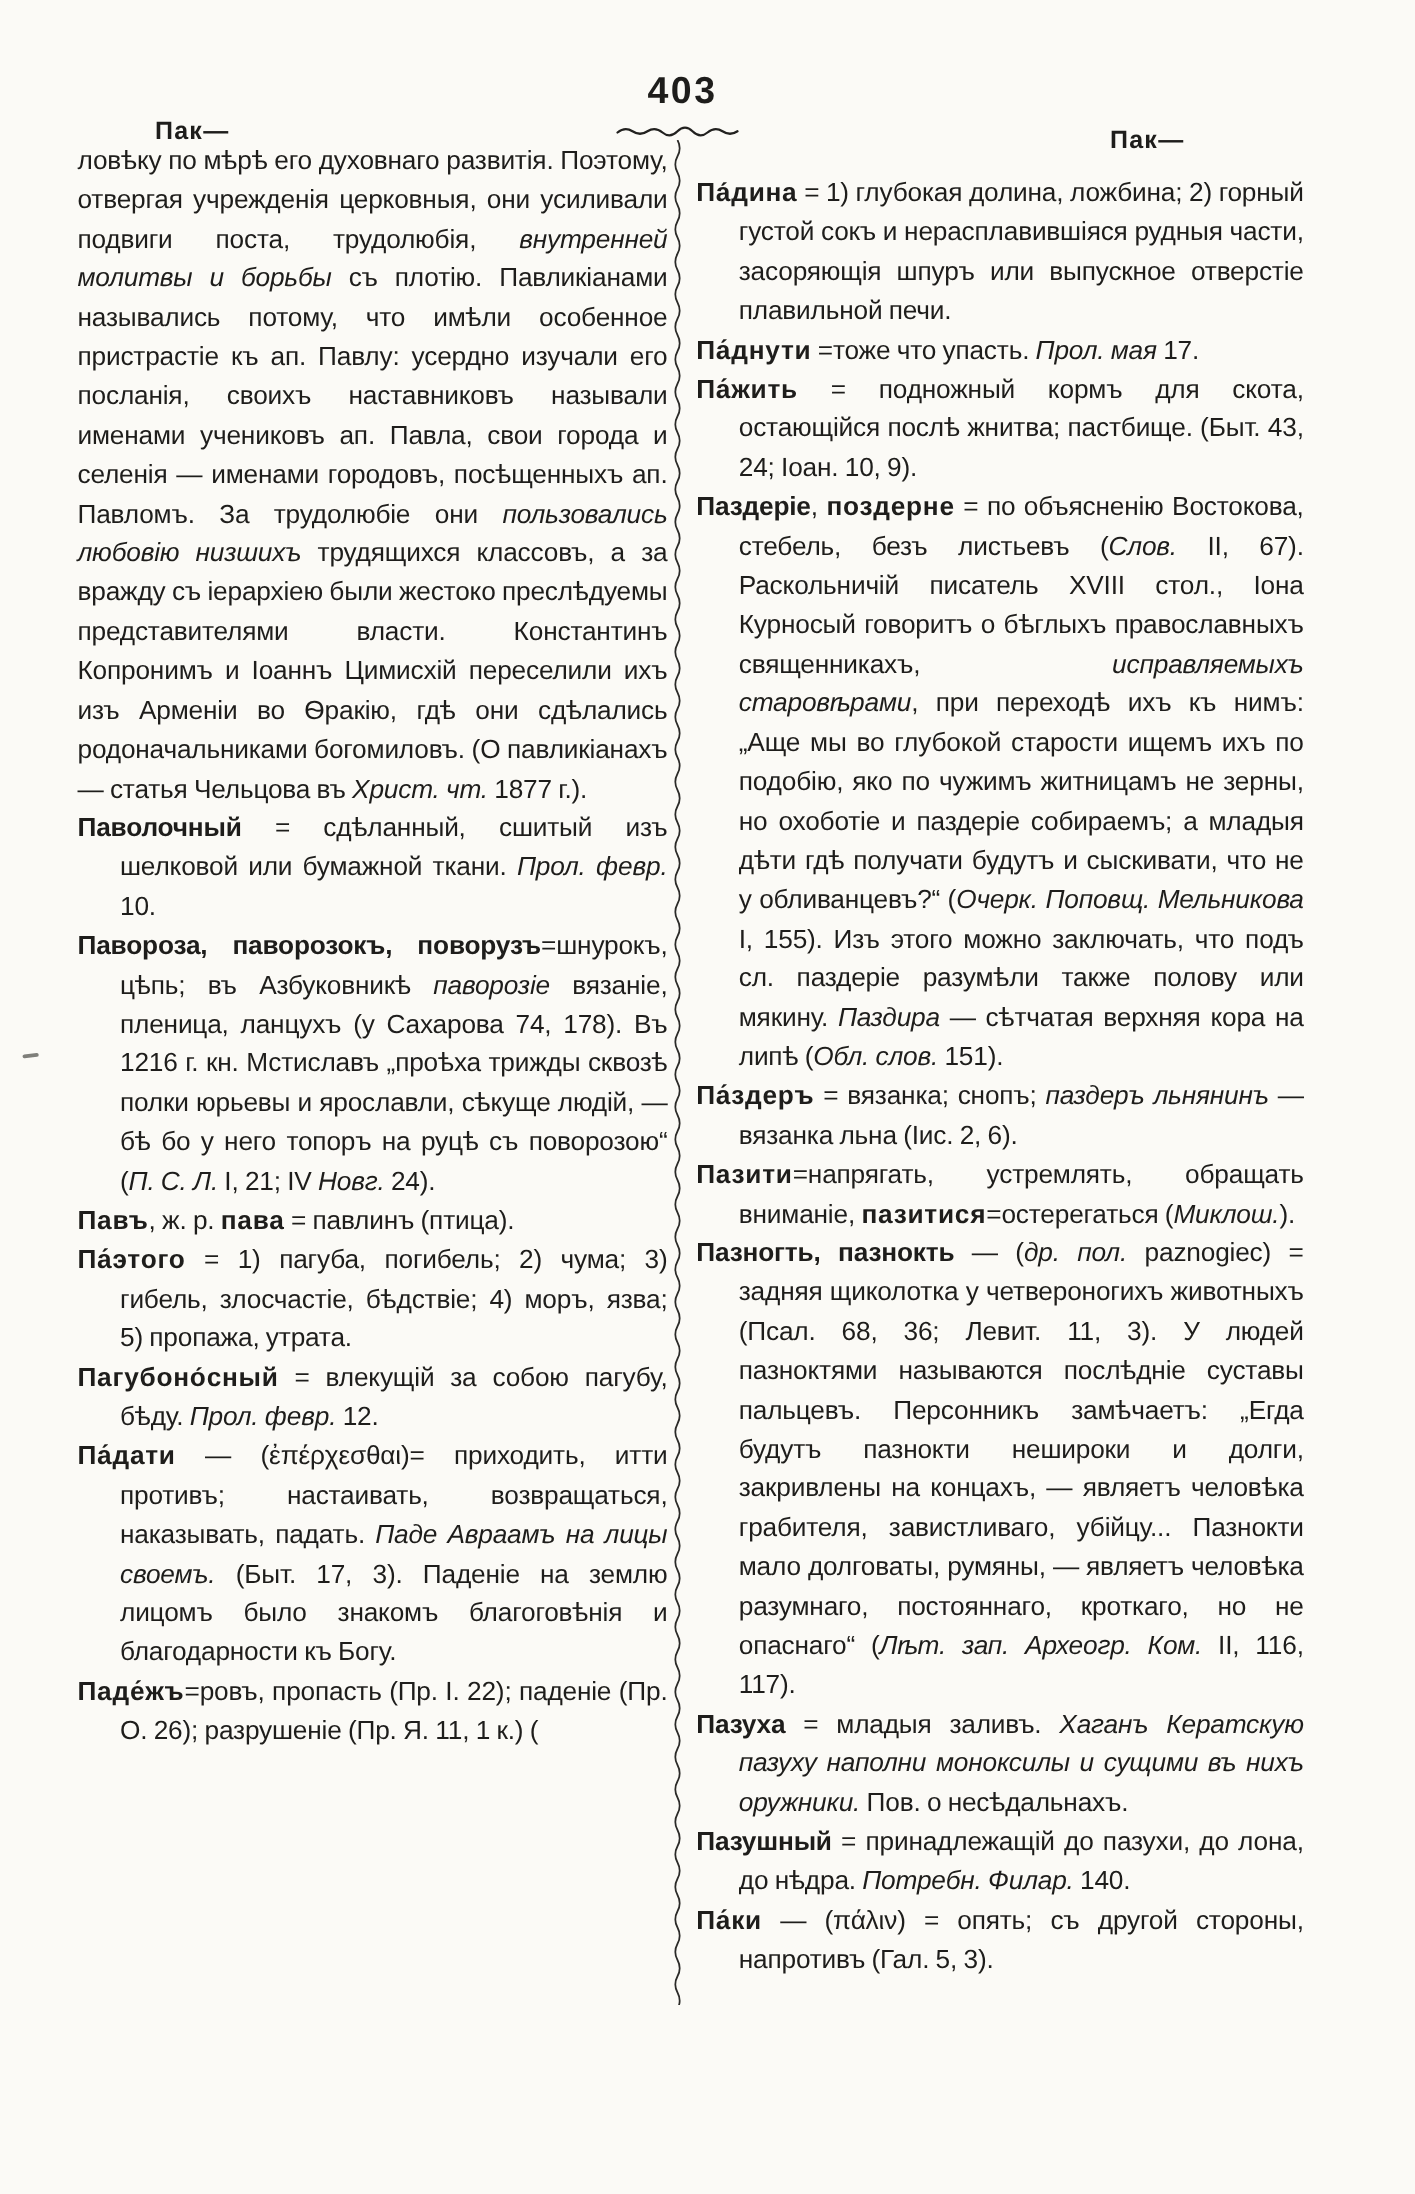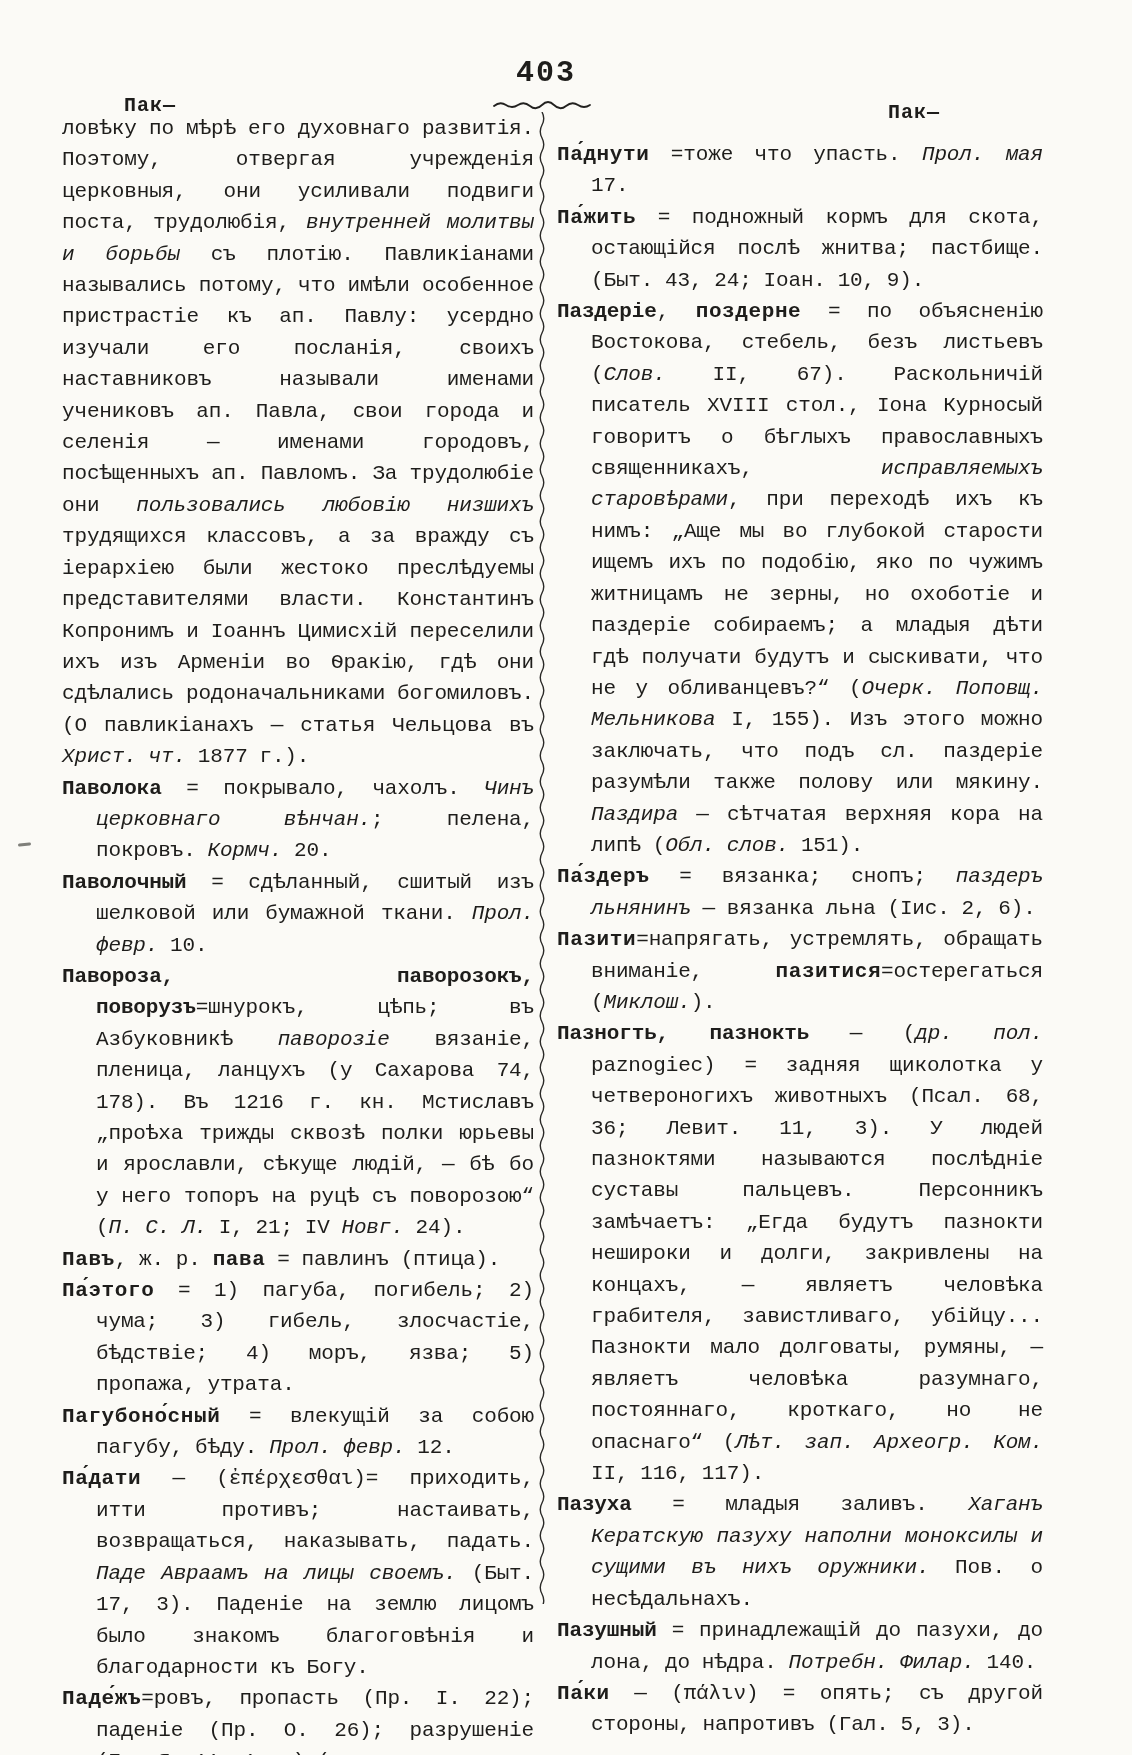--- a/index.html
+++ b/index.html
@@ -1,20 +1,20 @@
 <!DOCTYPE html>
 <html><head>
 <meta charset="utf-8">
 <style>
   html,body{margin:0;padding:0;background:#e9e7e2;}
   .page{
     position:relative;
     width:1132px;height:1755px;
     background:#fbfaf6;
-    font-family:Liberation Mono, monospace;
+    font-family:Liberation Sans, sans-serif;
     color:#1e1d1b;
     overflow:hidden;
   }
   .page-number{
     position:absolute;left:498px;top:56px;width:96px;
     text-align:center;font-size:30px;font-weight:bold;letter-spacing:2px;
   }
   .squiggle-h{position:absolute;left:492px;top:99px;}
   .running-head{
     position:absolute;font-size:20px;font-weight:bold;letter-spacing:1px;
@@ -56,33 +56,33 @@
   <div class="running-head left">Пак—</div>
   <div class="running-head right">Пак—</div>
 
   <svg class="divider" width="12" height="1492" viewBox="0 0 12 1492">
     <path id="divider-path" fill="none" stroke="#2b2a28" stroke-width="1.4" d="M6 0 q3.5 6.5 0 13 q-3.5 6.5 0 13 q3.5 6.5 0 13 q-3.5 6.5 0 13 q3.5 6.5 0 13 q-3.5 6.5 0 13 q3.5 6.5 0 13 q-3.5 6.5 0 13 q3.5 6.5 0 13 q-3.5 6.5 0 13 q3.5 6.5 0 13 q-3.5 6.5 0 13 q3.5 6.5 0 13 q-3.5 6.5 0 13 q3.5 6.5 0 13 q-3.5 6.5 0 13 q3.5 6.5 0 13 q-3.5 6.5 0 13 q3.5 6.5 0 13 q-3.5 6.5 0 13 q3.5 6.5 0 13 q-3.5 6.5 0 13 q3.5 6.5 0 13 q-3.5 6.5 0 13 q3.5 6.5 0 13 q-3.5 6.5 0 13 q3.5 6.5 0 13 q-3.5 6.5 0 13 q3.5 6.5 0 13 q-3.5 6.5 0 13 q3.5 6.5 0 13 q-3.5 6.5 0 13 q3.5 6.5 0 13 q-3.5 6.5 0 13 q3.5 6.5 0 13 q-3.5 6.5 0 13 q3.5 6.5 0 13 q-3.5 6.5 0 13 q3.5 6.5 0 13 q-3.5 6.5 0 13 q3.5 6.5 0 13 q-3.5 6.5 0 13 q3.5 6.5 0 13 q-3.5 6.5 0 13 q3.5 6.5 0 13 q-3.5 6.5 0 13 q3.5 6.5 0 13 q-3.5 6.5 0 13 q3.5 6.5 0 13 q-3.5 6.5 0 13 q3.5 6.5 0 13 q-3.5 6.5 0 13 q3.5 6.5 0 13 q-3.5 6.5 0 13 q3.5 6.5 0 13 q-3.5 6.5 0 13 q3.5 6.5 0 13 q-3.5 6.5 0 13 q3.5 6.5 0 13 q-3.5 6.5 0 13 q3.5 6.5 0 13 q-3.5 6.5 0 13 q3.5 6.5 0 13 q-3.5 6.5 0 13 q3.5 6.5 0 13 q-3.5 6.5 0 13 q3.5 6.5 0 13 q-3.5 6.5 0 13 q3.5 6.5 0 13 q-3.5 6.5 0 13 q3.5 6.5 0 13 q-3.5 6.5 0 13 q3.5 6.5 0 13 q-3.5 6.5 0 13 q3.5 6.5 0 13 q-3.5 6.5 0 13 q3.5 6.5 0 13 q-3.5 6.5 0 13 q3.5 6.5 0 13 q-3.5 6.5 0 13 q3.5 6.5 0 13 q-3.5 6.5 0 13 q3.5 6.5 0 13 q-3.5 6.5 0 13 q3.5 6.5 0 13 q-3.5 6.5 0 13 q3.5 6.5 0 13 q-3.5 6.5 0 13 q3.5 6.5 0 13 q-3.5 6.5 0 13 q3.5 6.5 0 13 q-3.5 6.5 0 13 q3.5 6.5 0 13 q-3.5 6.5 0 13 q3.5 6.5 0 13 q-3.5 6.5 0 13 q3.5 6.5 0 13 q-3.5 6.5 0 13 q3.5 6.5 0 13 q-3.5 6.5 0 13 q3.5 6.5 0 13 q-3.5 6.5 0 13 q3.5 6.5 0 13 q-3.5 6.5 0 13 q3.5 6.5 0 13 q-3.5 6.5 0 13 q3.5 6.5 0 13 q-3.5 6.5 0 13 q3.5 6.5 0 13 q-3.5 6.5 0 13 q3.5 6.5 0 13 q-3.5 6.5 0 13 q3.5 6.5 0 13 q-3.5 6.5 0 13 q3.5 6.5 0 13 q-3.5 6.5 0 13"></path>
   </svg>
 
   <div class="col col-left">
     <div class="entries">
         <p class="entry cont"><span class="r-n">ловѣку по мѣрѣ его духовнаго развитія. Поэтому, отвергая учрежденія церковныя, они усиливали подвиги поста, трудолюбія, </span><span class="r-i">внутренней молитвы и борьбы</span><span class="r-n"> съ плотію. Павликіанами назывались потому, что имѣли особенное пристрастіе къ ап. Павлу: усердно изучали его посланія, своихъ наставниковъ называли именами учениковъ ап. Павла, свои города и селенія — именами городовъ, посѣщенныхъ ап. Павломъ. За трудолюбіе они </span><span class="r-i">пользовались любовію низшихъ</span><span class="r-n"> трудящихся классовъ, а за вражду съ іерархіею были жестоко преслѣдуемы представителями власти. Константинъ Копронимъ и Іоаннъ Цимисхій переселили ихъ изъ Арменіи во Ѳракію, гдѣ они сдѣлались родоначальниками богомиловъ. (О павликіанахъ — статья Чельцова въ </span><span class="r-i">Христ. чт.</span><span class="r-n"> 1877 г.).</span></p>
-        <p class="entry"><span class="r-h">Паволока</span><span class="r-n"> = покрывало, чахолъ. </span><span class="r-i">Чинъ церковнаго вѣнчан.</span><span class="r-n">; пелена, покровъ. </span><span class="r-i">Кормч.</span><span class="r-n"> 20.</span></p>
         <p class="entry"><span class="r-h">Паволочный</span><span class="r-n"> = сдѣланный, сшитый изъ шелковой или бумажной ткани. </span><span class="r-i">Прол. февр.</span><span class="r-n"> 10.</span></p>
         <p class="entry"><span class="r-h">Павороза, паворозокъ, поворузъ</span><span class="r-n">=шнурокъ, цѣпь; въ Азбуковникѣ </span><span class="r-i">паворозіе</span><span class="r-n"> вязаніе, пленица, ланцухъ (у Сахарова 74, 178). Въ 1216 г. кн. Мстиславъ „проѣха трижды сквозѣ полки юрьевы и ярославли, сѣкуще людій, — бѣ бо у него топоръ на руцѣ съ поворозою“ (</span><span class="r-i">П. С. Л.</span><span class="r-n"> I, 21; IV </span><span class="r-i">Новг.</span><span class="r-n"> 24).</span></p>
         <p class="entry"><span class="r-c">Павъ</span><span class="r-n">, ж. р. </span><span class="r-c">пава</span><span class="r-n"> = павлинъ (птица).</span></p>
         <p class="entry"><span class="r-c">Па́этого</span><span class="r-n"> = 1) пагуба, погибель; 2) чума; 3) гибель, злосчастіе, бѣдствіе; 4) моръ, язва; 5) пропажа, утрата.</span></p>
         <p class="entry"><span class="r-c">Пагубоно́сный</span><span class="r-n"> = влекущій за собою пагубу, бѣду. </span><span class="r-i">Прол. февр.</span><span class="r-n"> 12.</span></p>
         <p class="entry"><span class="r-c">Па́дати</span><span class="r-n"> — (ἐπέρχεσθαι)= приходить, итти противъ; настаивать, возвращаться, наказывать, падать. </span><span class="r-i">Паде Авраамъ на лицы своемъ.</span><span class="r-n"> (Быт. 17, 3). Паденіе на землю лицомъ было знакомъ благоговѣнія и благодарности къ Богу.</span></p>
         <p class="entry"><span class="r-c">Паде́жъ</span><span class="r-n">=ровъ, пропасть (Пр. I. 22); паденіе (Пр. О. 26); разрушеніе (Пр. Я. 11, 1 к.) (</span></p>
       </div>
   </div>
 
   <div class="col col-right">
     <div class="entries">
+        <p class="entry"><span class="r-c">Па́дина</span><span class="r-n"> = 1) глубокая долина, ложбина; 2) горный густой сокъ и нерасплавившіяся рудныя части, засоряющія шпуръ или выпускное отверстіе плавильной печи.</span></p>
         <p class="entry"><span class="r-c">Па́днути</span><span class="r-n"> =тоже что упасть. </span><span class="r-i">Прол. мая</span><span class="r-n"> 17.</span></p>
         <p class="entry"><span class="r-c">Па́жить</span><span class="r-n"> = подножный кормъ для скота, остающійся послѣ жнитва; пастбище. (Быт. 43, 24; Іоан. 10, 9).</span></p>
         <p class="entry"><span class="r-h">Паздеріе</span><span class="r-n">, </span><span class="r-c">поздерне</span><span class="r-n"> = по объясненію Востокова, стебель, безъ листьевъ (</span><span class="r-i">Слов.</span><span class="r-n"> II, 67). Раскольничій писатель XVIII стол., Іона Курносый говоритъ о бѣглыхъ православныхъ священникахъ, </span><span class="r-i">исправляемыхъ старовѣрами</span><span class="r-n">, при переходѣ ихъ къ нимъ: „Аще мы во глубокой старости ищемъ ихъ по подобію, яко по чужимъ житницамъ не зерны, но охоботіе и паздеріе собираемъ; а младыя дѣти гдѣ получати будутъ и сыскивати, что не у обливанцевъ?“ (</span><span class="r-i">Очерк. Поповщ. Мельникова</span><span class="r-n"> I, 155). Изъ этого можно заключать, что подъ сл. паздеріе разумѣли также полову или мякину. </span><span class="r-i">Паздира</span><span class="r-n"> — сѣтчатая верхняя кора на липѣ (</span><span class="r-i">Обл. слов.</span><span class="r-n"> 151).</span></p>
         <p class="entry"><span class="r-c">Па́здеръ</span><span class="r-n"> = вязанка; снопъ; </span><span class="r-i">паздеръ льнянинъ</span><span class="r-n"> — вязанка льна (Іис. 2, 6).</span></p>
         <p class="entry"><span class="r-c">Пазити</span><span class="r-n">=напрягать, устремлять, обращать вниманіе, </span><span class="r-c">пазитися</span><span class="r-n">=остерегаться (</span><span class="r-i">Миклош.</span><span class="r-n">).</span></p>
         <p class="entry"><span class="r-h">Пазногть, пазнокть</span><span class="r-n"> — (</span><span class="r-i">др. пол.</span><span class="r-n"> paznogiec) = задняя щиколотка у четвероногихъ животныхъ (Псал. 68, 36; Левит. 11, 3). У людей пазноктями называются послѣдніе суставы пальцевъ. Персонникъ замѣчаетъ: „Егда будутъ пазнокти нешироки и долги, закривлены на концахъ, — являетъ человѣка грабителя, завистливаго, убійцу... Пазнокти мало долговаты, румяны, — являетъ человѣка разумнаго, постояннаго, кроткаго, но не опаснаго“ (</span><span class="r-i">Лѣт. зап. Археогр. Ком.</span><span class="r-n"> II, 116, 117).</span></p>
         <p class="entry"><span class="r-h">Пазуха</span><span class="r-n"> = младыя заливъ. </span><span class="r-i">Хаганъ Кератскую пазуху наполни моноксилы и сущими въ нихъ оружники.</span><span class="r-n"> Пов. о несѣдальнахъ.</span></p>
         <p class="entry"><span class="r-h">Пазушный</span><span class="r-n"> = принадлежащій до пазухи, до лона, до нѣдра. </span><span class="r-i">Потребн. Филар.</span><span class="r-n"> 140.</span></p>
         <p class="entry"><span class="r-c">Па́ки</span><span class="r-n"> — (πάλιν) = опять; съ другой стороны, напротивъ (Гал. 5, 3).</span></p>
       </div>

